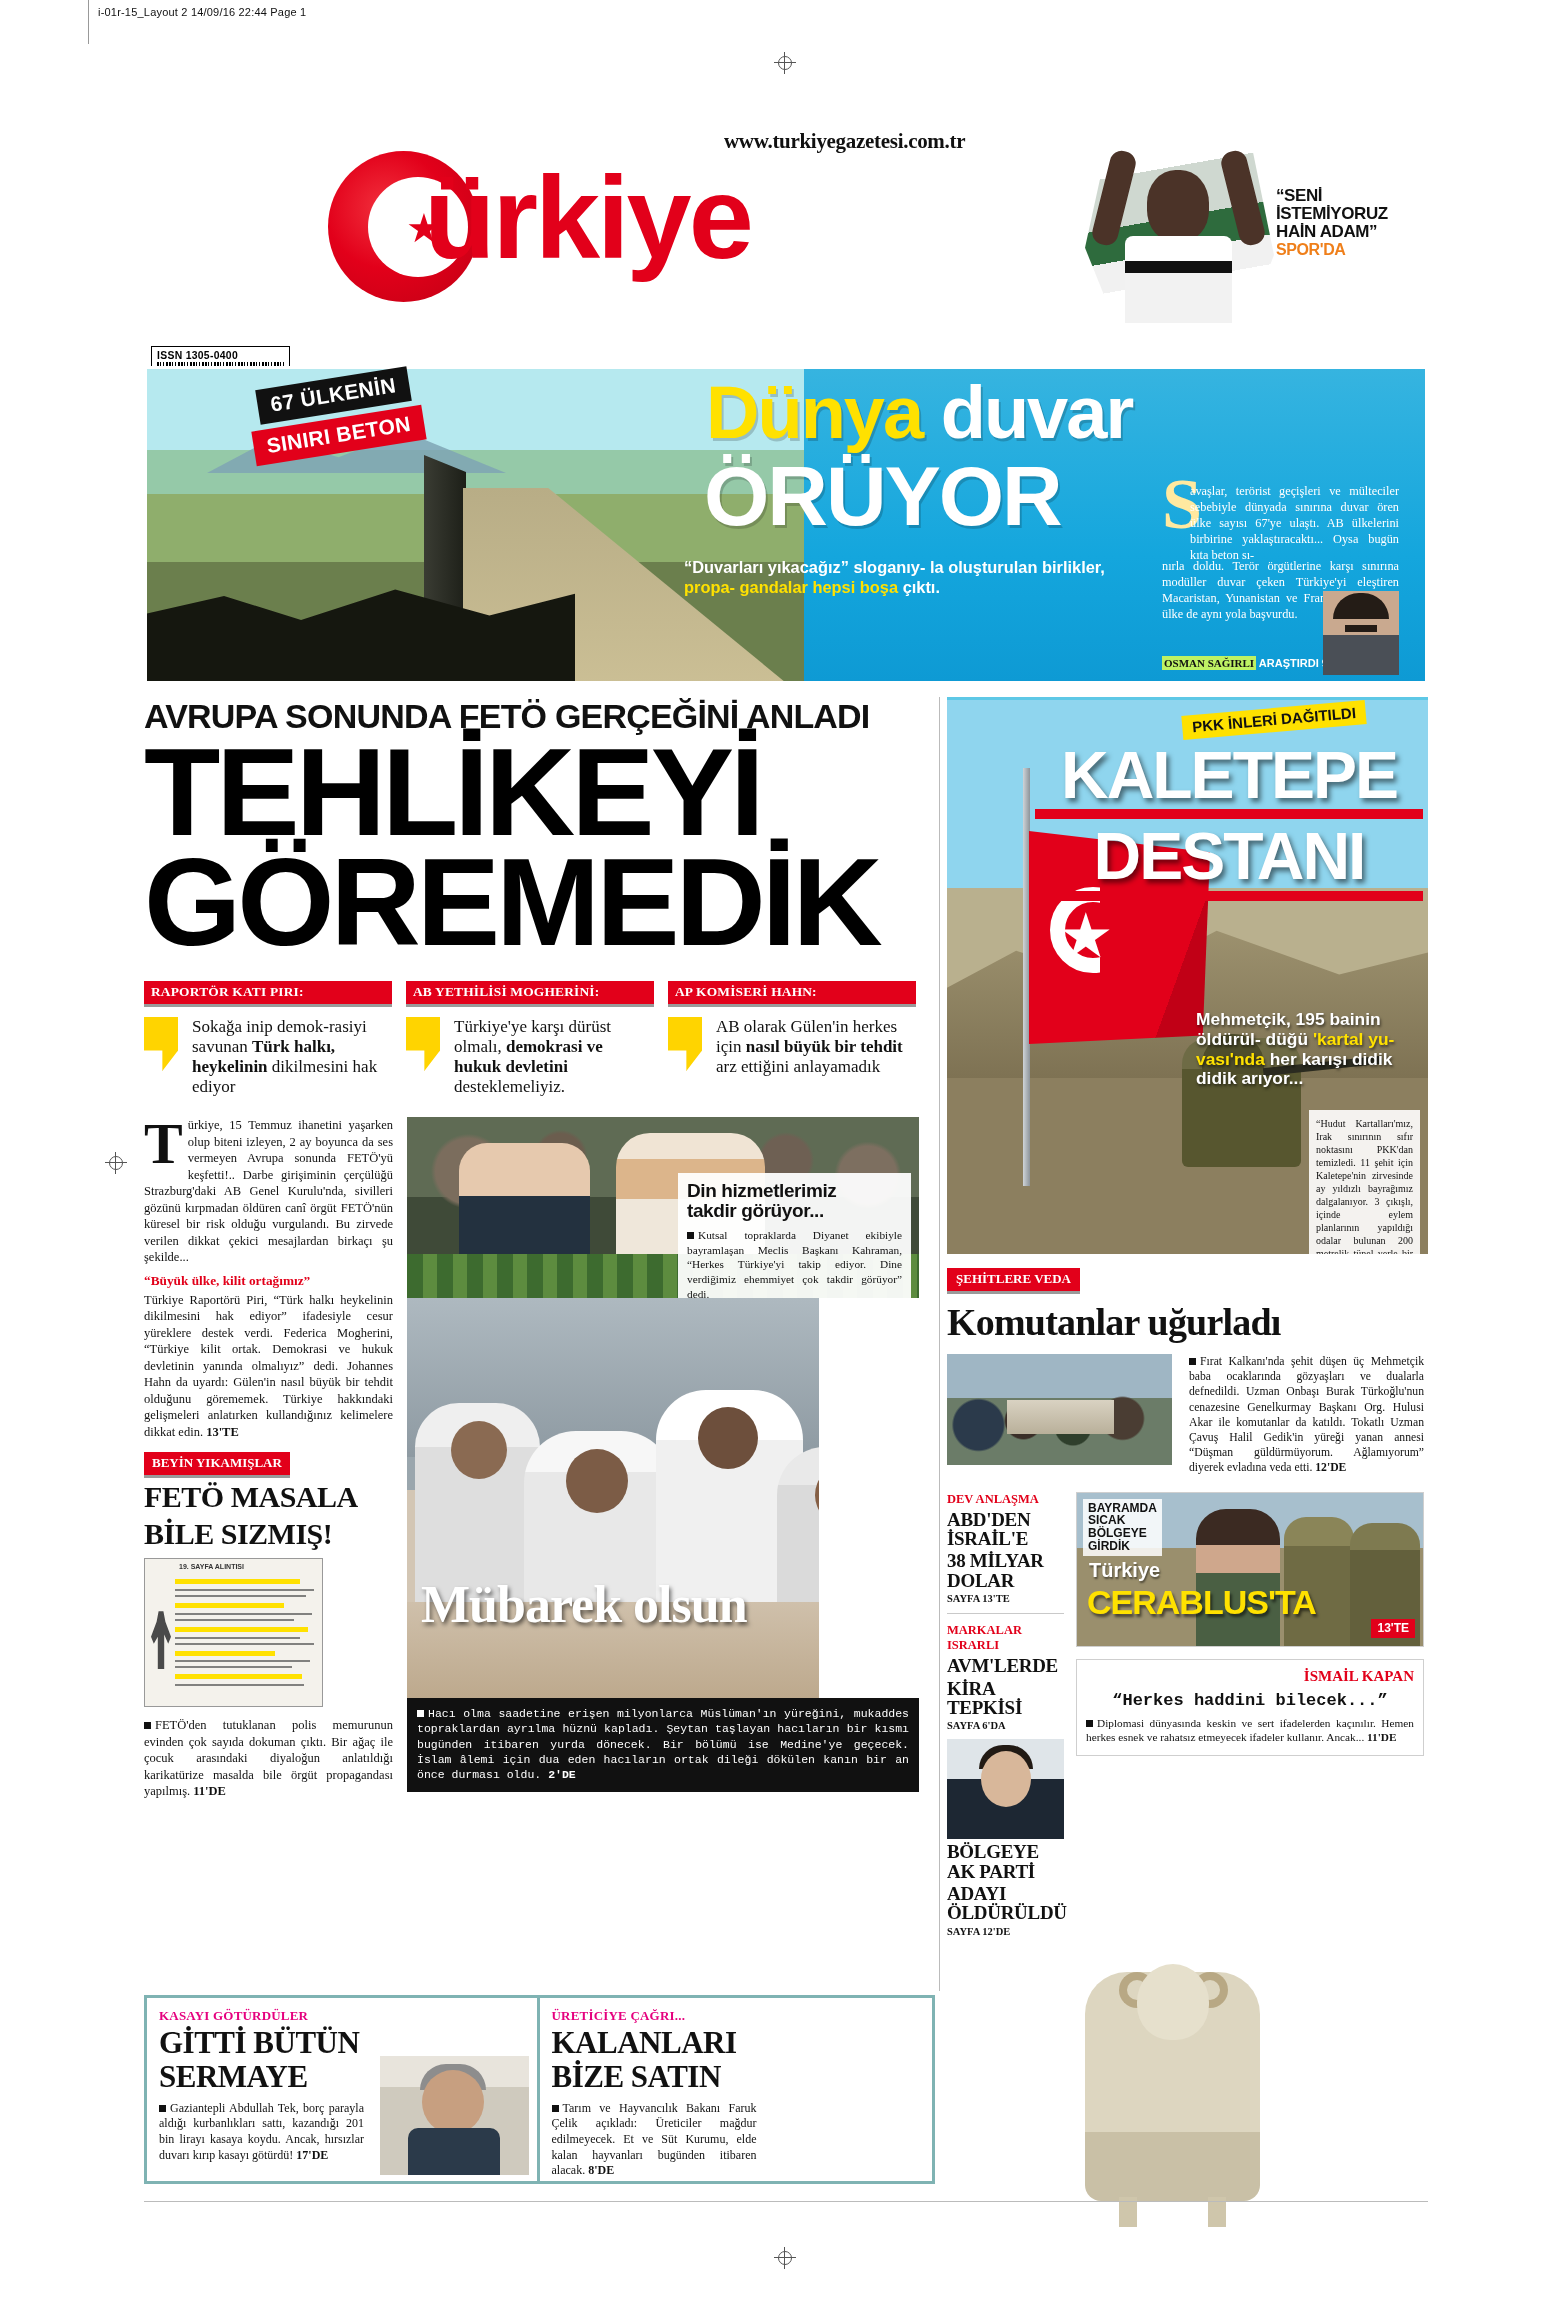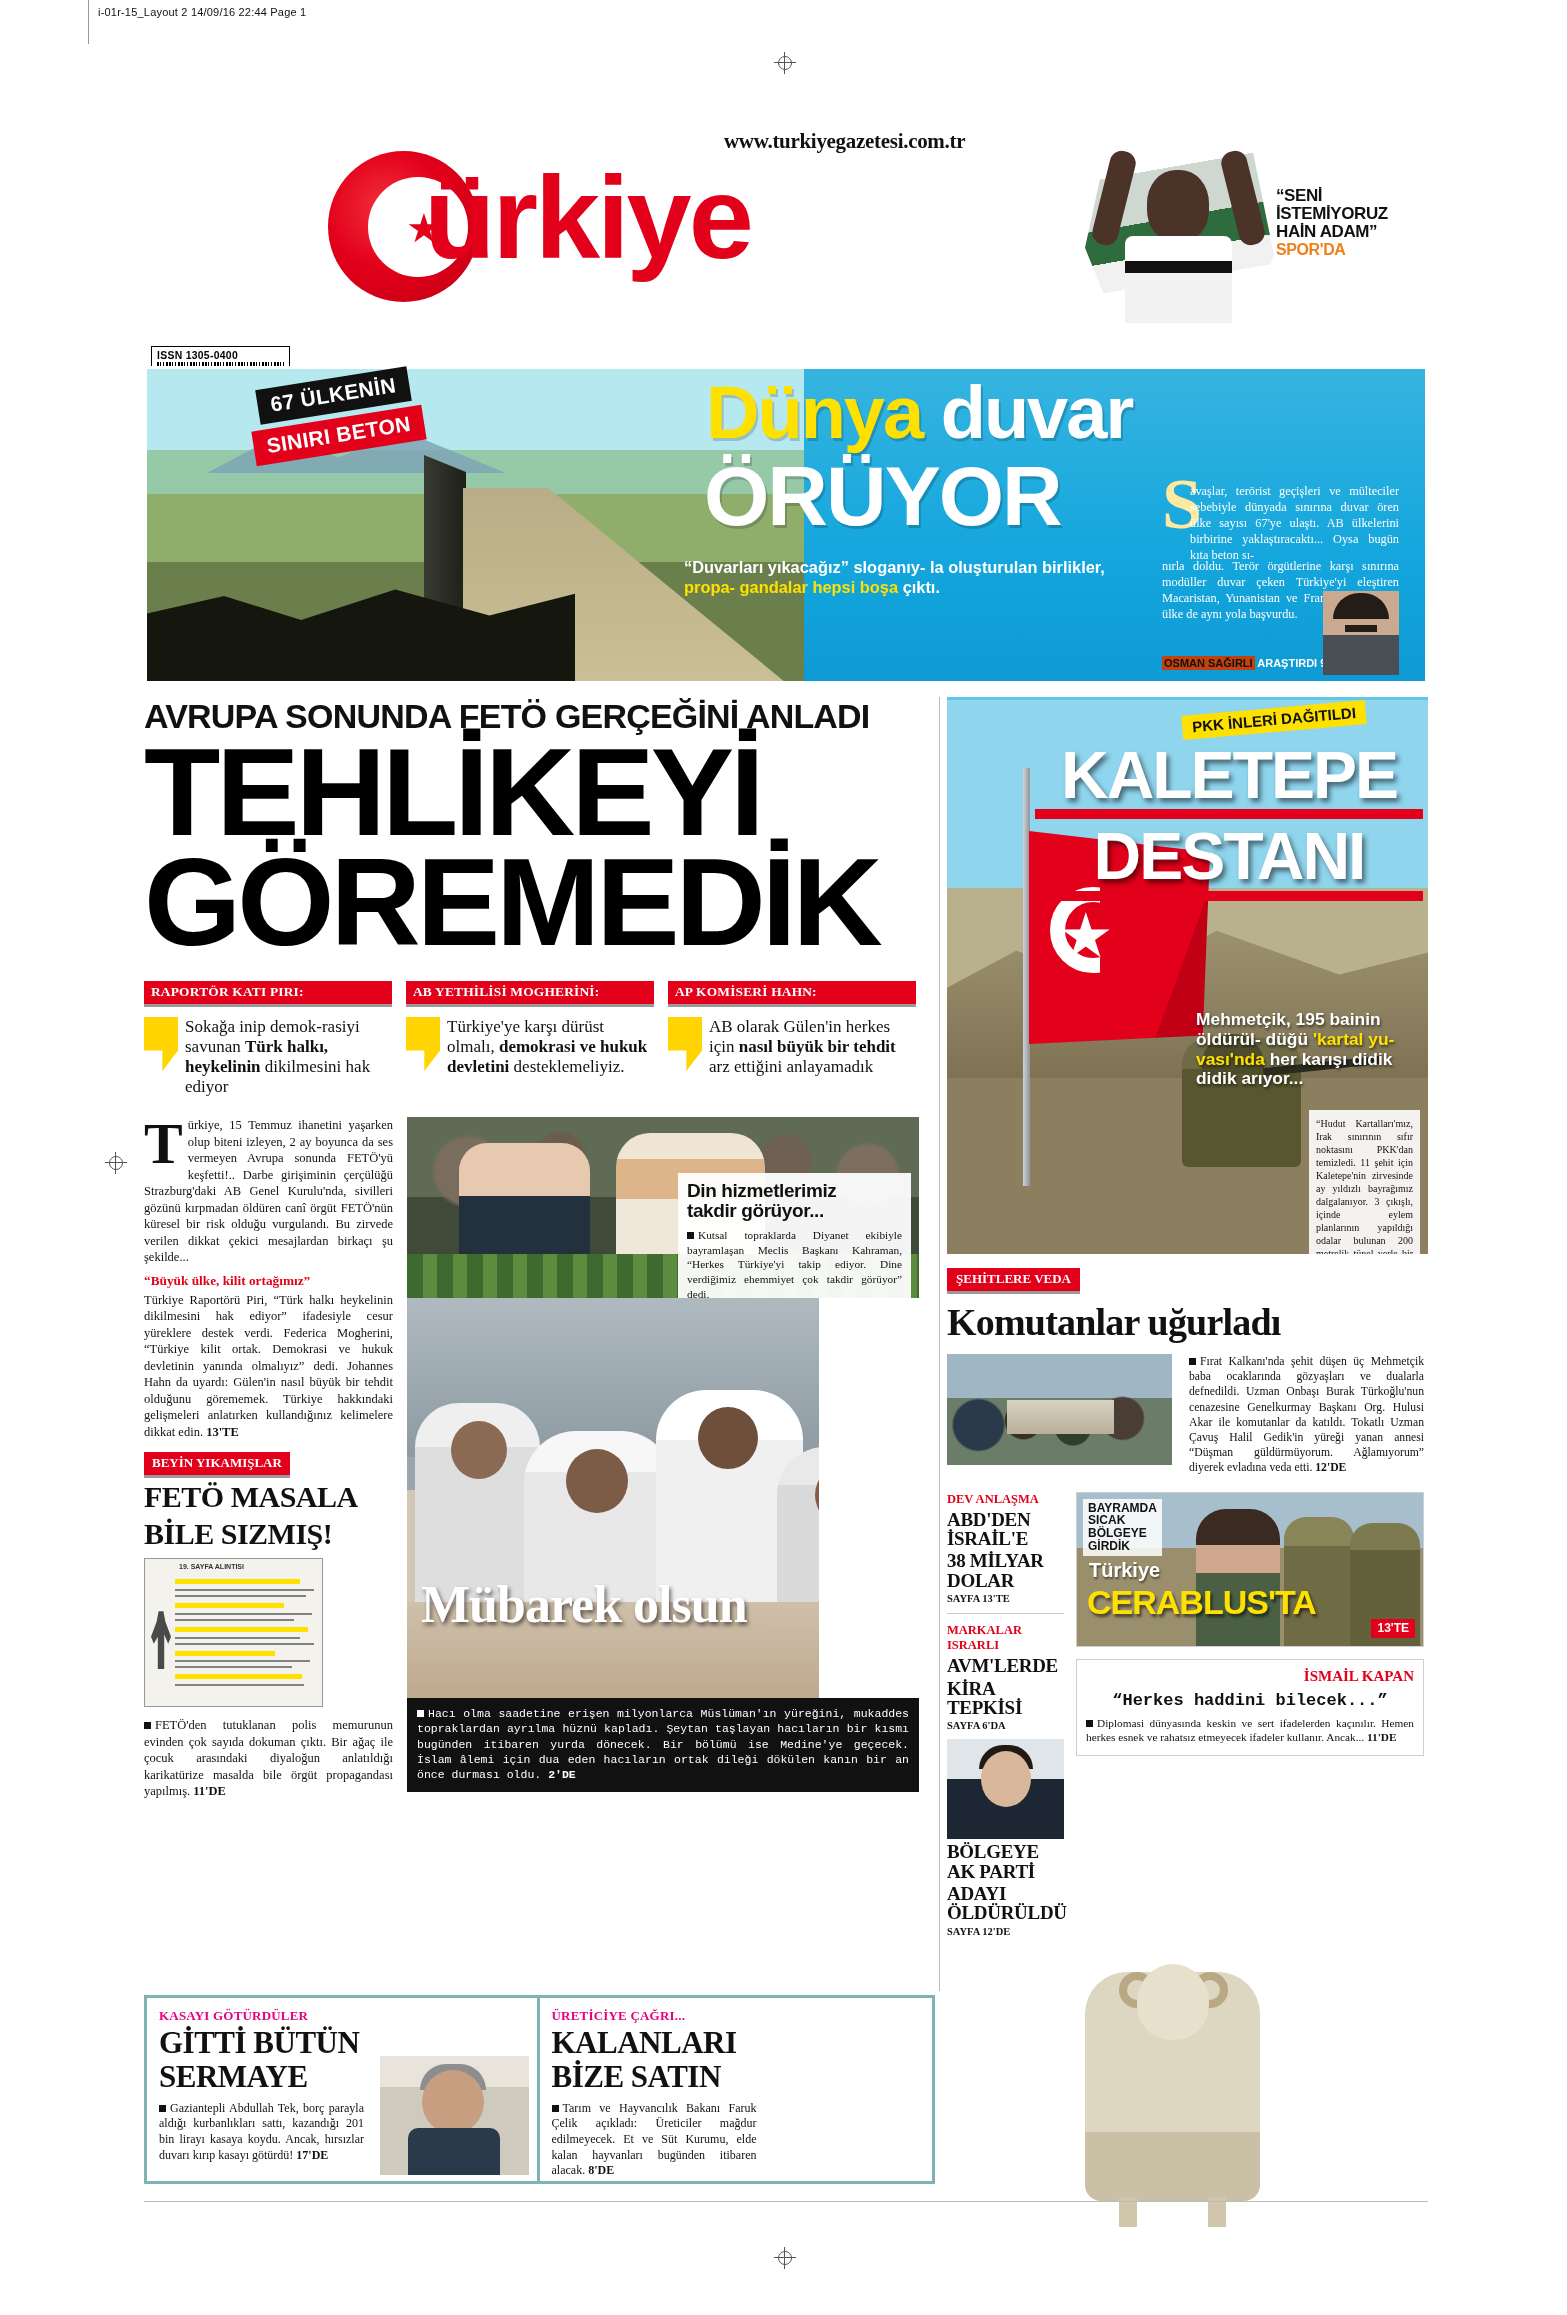--- a/index.html
+++ b/index.html
@@ -194,21 +194,21 @@
   .banner-body2 {
     position: absolute; left: 1162px; top: 559px; width: 237px;
     font-family: "Liberation Serif", serif; font-size: 12.3px; line-height: 1.3;
     color: #ffffff; text-align: justify;
   }
   .banner-byline {
     position: absolute; left: 1162px; top: 657px; width: 249px;
     font-family: "Liberation Sans", sans-serif; font-weight: bold; font-size: 11px;
     color: #111;
   }
-  .banner-byline .hl { background: #c2410c; padding: 1px 2px; }
+  .banner-byline .hl { background: #bef264; padding: 1px 2px; font-family: Liberation Serif, serif; }
   .banner-byline .pg { color: #fff; }
   .banner-face {
     position: absolute; left: 1323px; top: 591px; width: 76px; height: 84px;
     background: linear-gradient(180deg,#c9a98f 0 52%, #4a4f56 52% 100%);
   }
   .banner-face .hair {
     position: absolute; left: 10px; top: 2px; width: 56px; height: 26px;
     background: #241c16; border-radius: 26px 26px 0 0;
   }
   .banner-face .must {
@@ -237,21 +237,21 @@
   }
 
   .quotes { display: flex; gap: 14px; margin-top: 26px; }
   .qbox { width: 248px; }
   .qbox .qtitle {
     background: #e2001a; color: #fff;
     font-family: "Liberation Serif", serif; font-weight: bold;
     font-size: 13.4px; letter-spacing: 0.2px; padding: 3px 7px 4px;
     box-shadow: 0 3px 0 #9a9a9a;
   }
-  .qbody { display: flex; gap: 7px; margin-top: 13px; }
+  .qbody { display: flex; gap: 14px; margin-top: 13px; }
   .qmark {
     width: 34px; height: 54px; background: #ffd400; flex: 0 0 34px;
     clip-path: polygon(0 0, 100% 0, 100% 62%, 54% 100%, 54% 62%, 0 62%);
     box-shadow: 3px 3px 0 rgba(0,0,0,.18);
   }
   .qtext {
     font-family: "Liberation Serif", serif; font-size: 17px; line-height: 1.18; color: #111;
   }
   .qtext b { font-weight: bold; }
 

